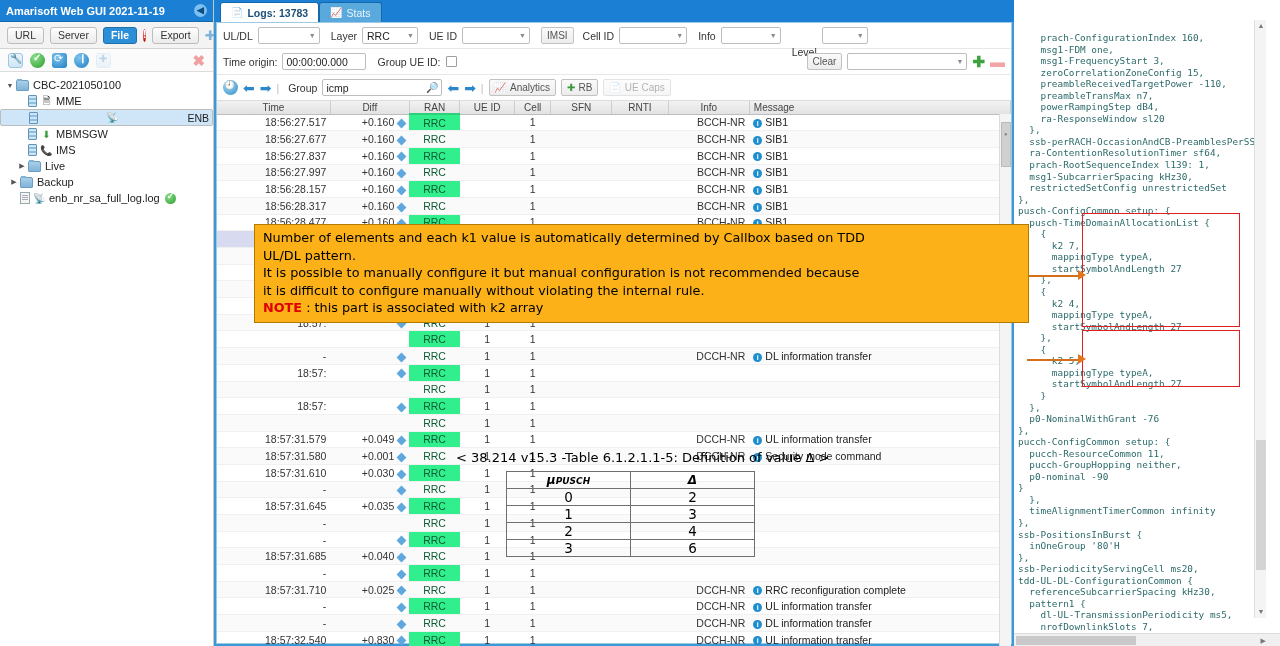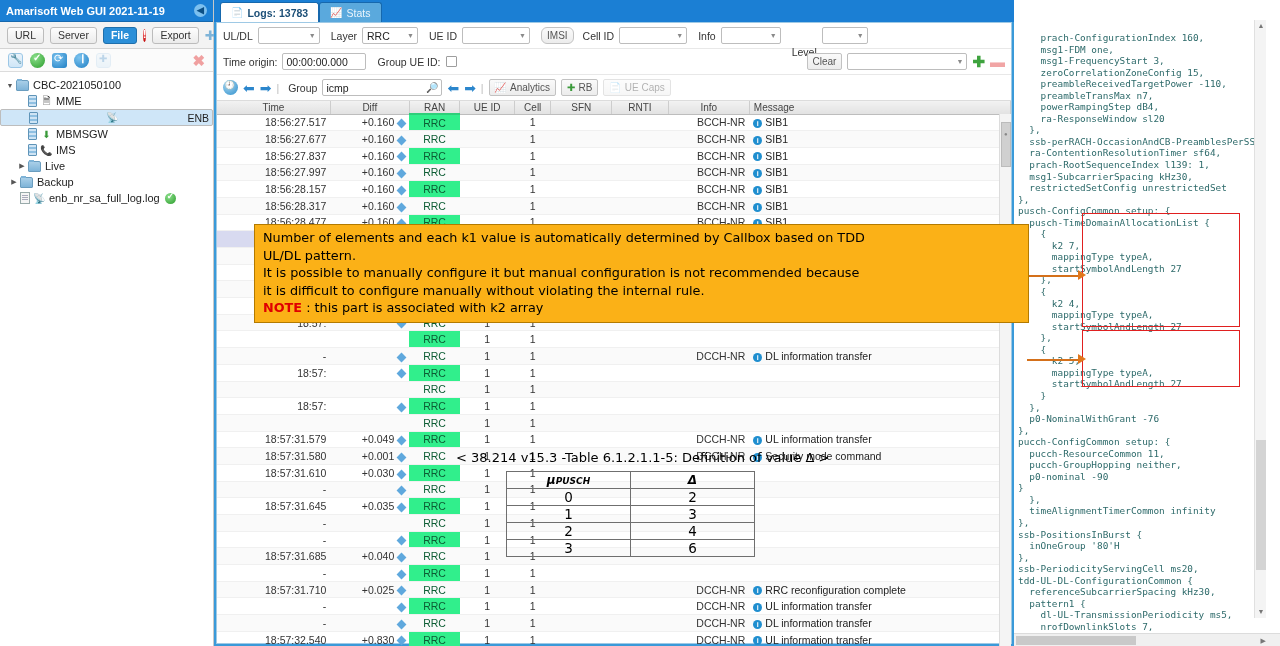--- a/index.html
+++ b/index.html
@@ -315,21 +315,21 @@
         <span class="flabel" style="margin-left:6px;">Layer</span>
         <div class="sel w3">
           <span>RRC</span>
           <span class="car">▼</span>
         </div>
         <span class="flabel" style="margin-left:6px;">UE ID</span>
         <div class="sel w4">
           <span></span>
           <span class="car">▼</span>
         </div>
-        <div class="btn-sm" style="margin-left:6px;border-radius:6px;">IMSI</div>
+        <div class="btn-sm" style="margin-left:6px;">IMSI</div>
         <span class="flabel" style="margin-left:4px;">Cell ID</span>
         <div class="sel w4">
           <span></span>
           <span class="car">▼</span>
         </div>
         <span class="flabel" style="margin-left:6px;">Info</span>
         <div class="sel w5">
           <span></span>
           <span class="car">▼</span>
         </div>

